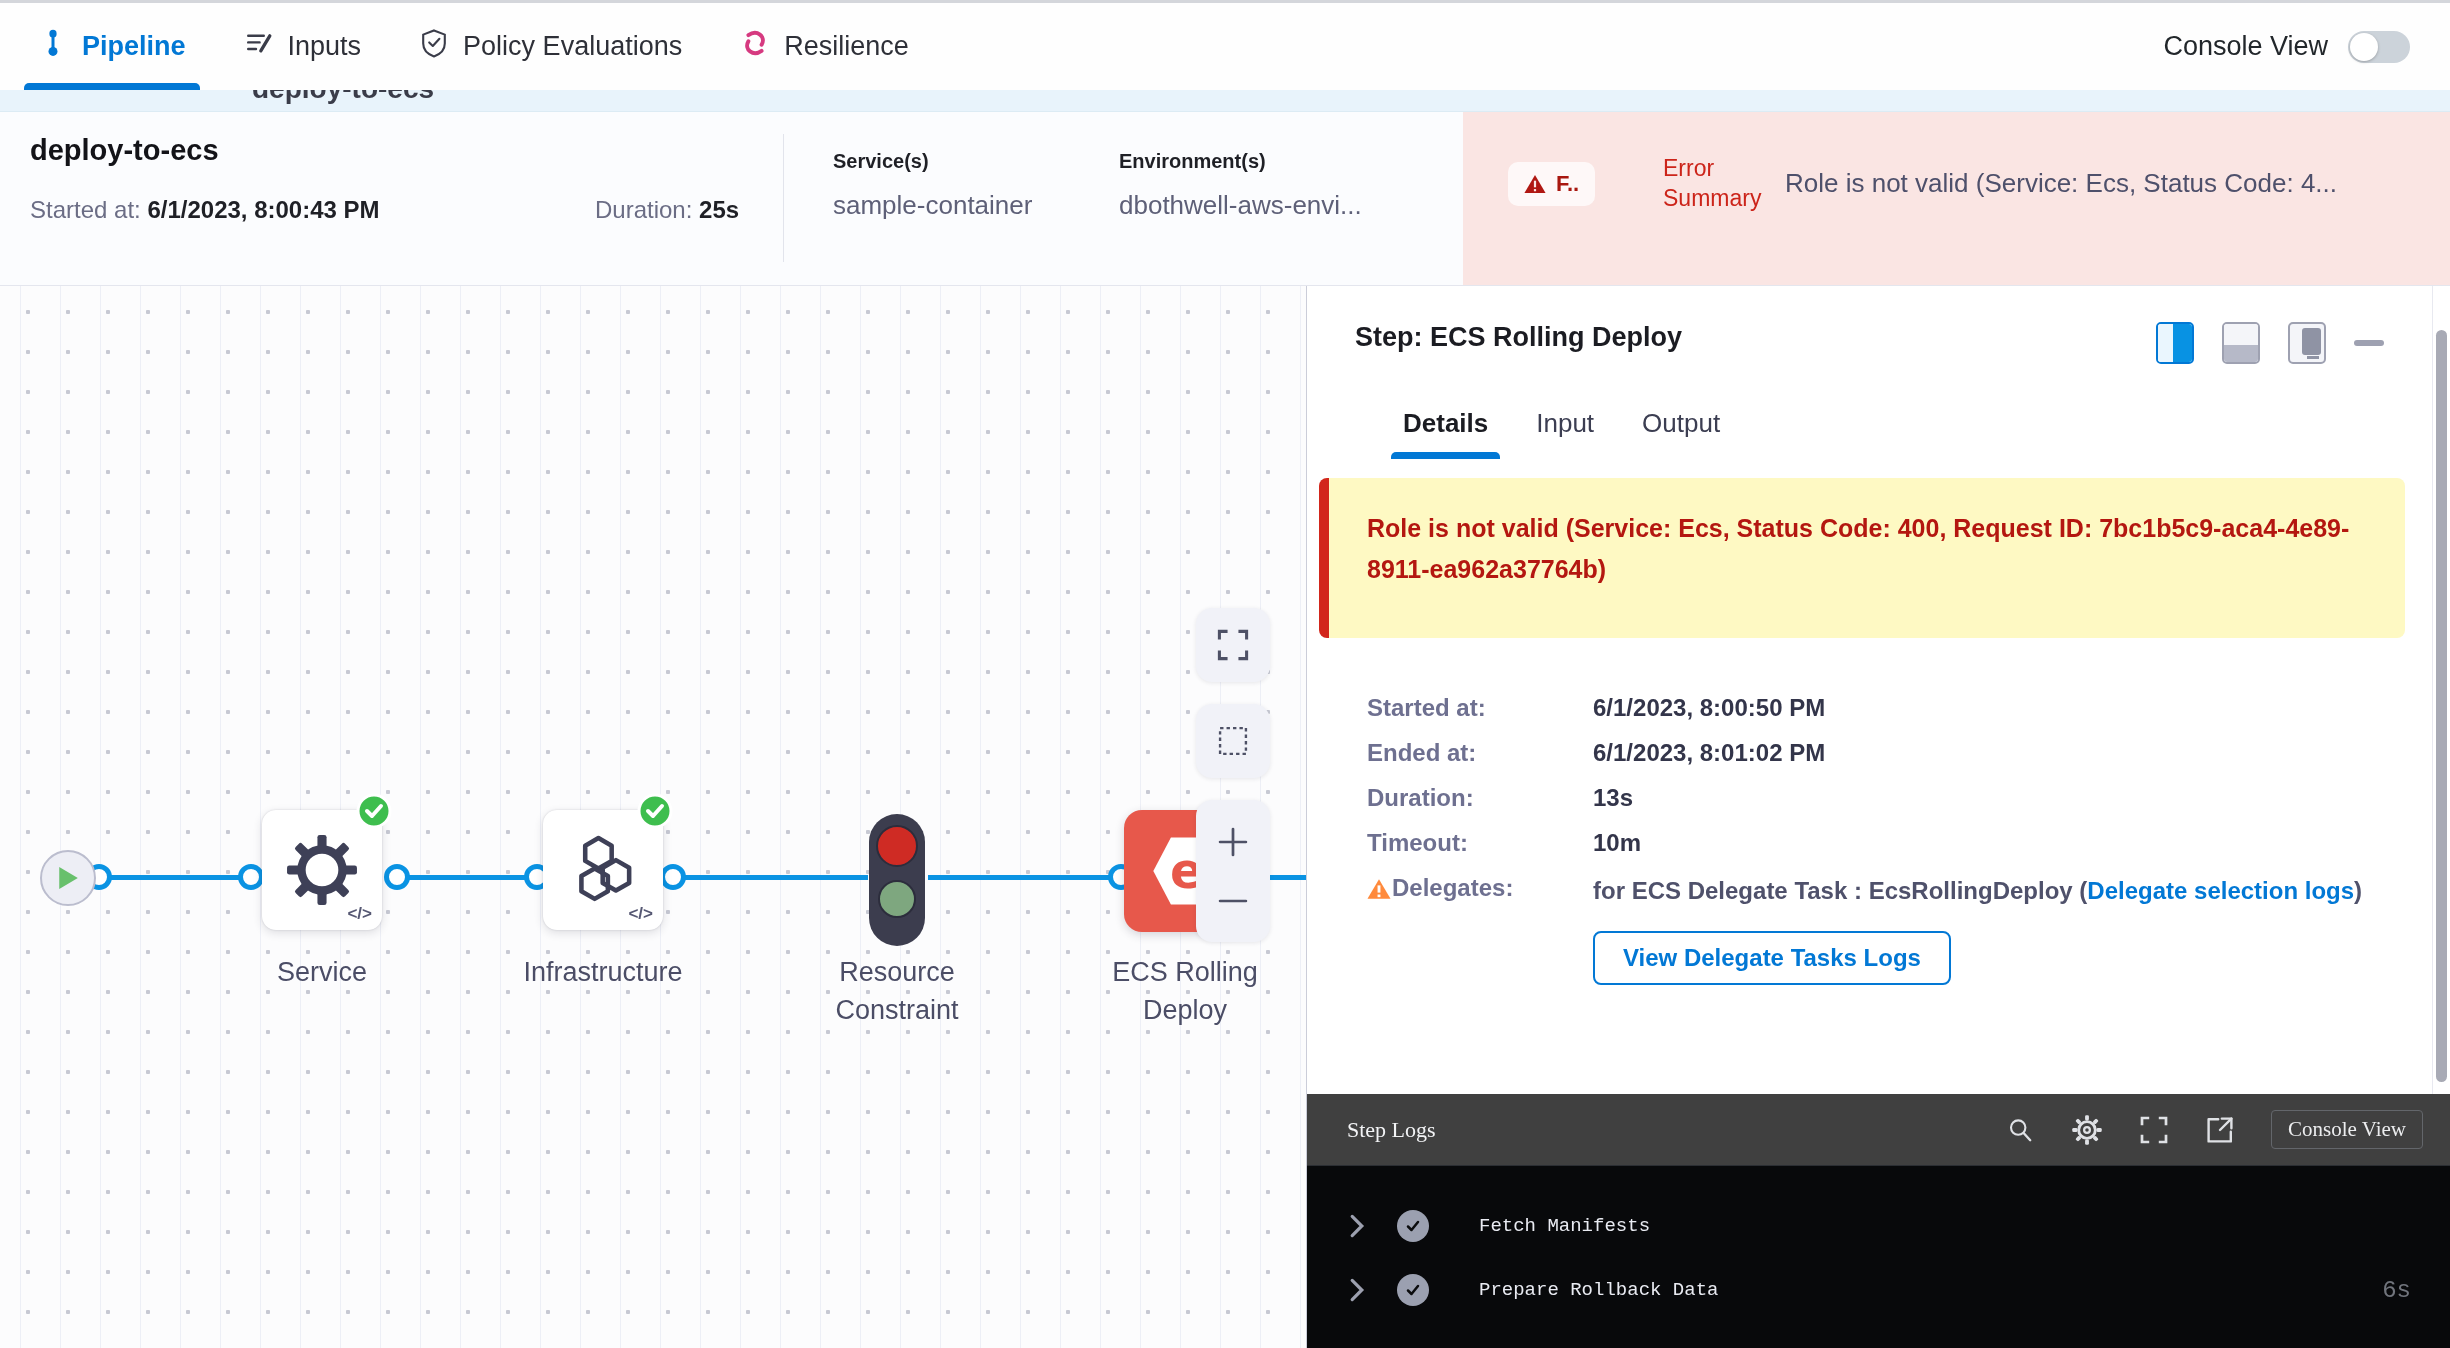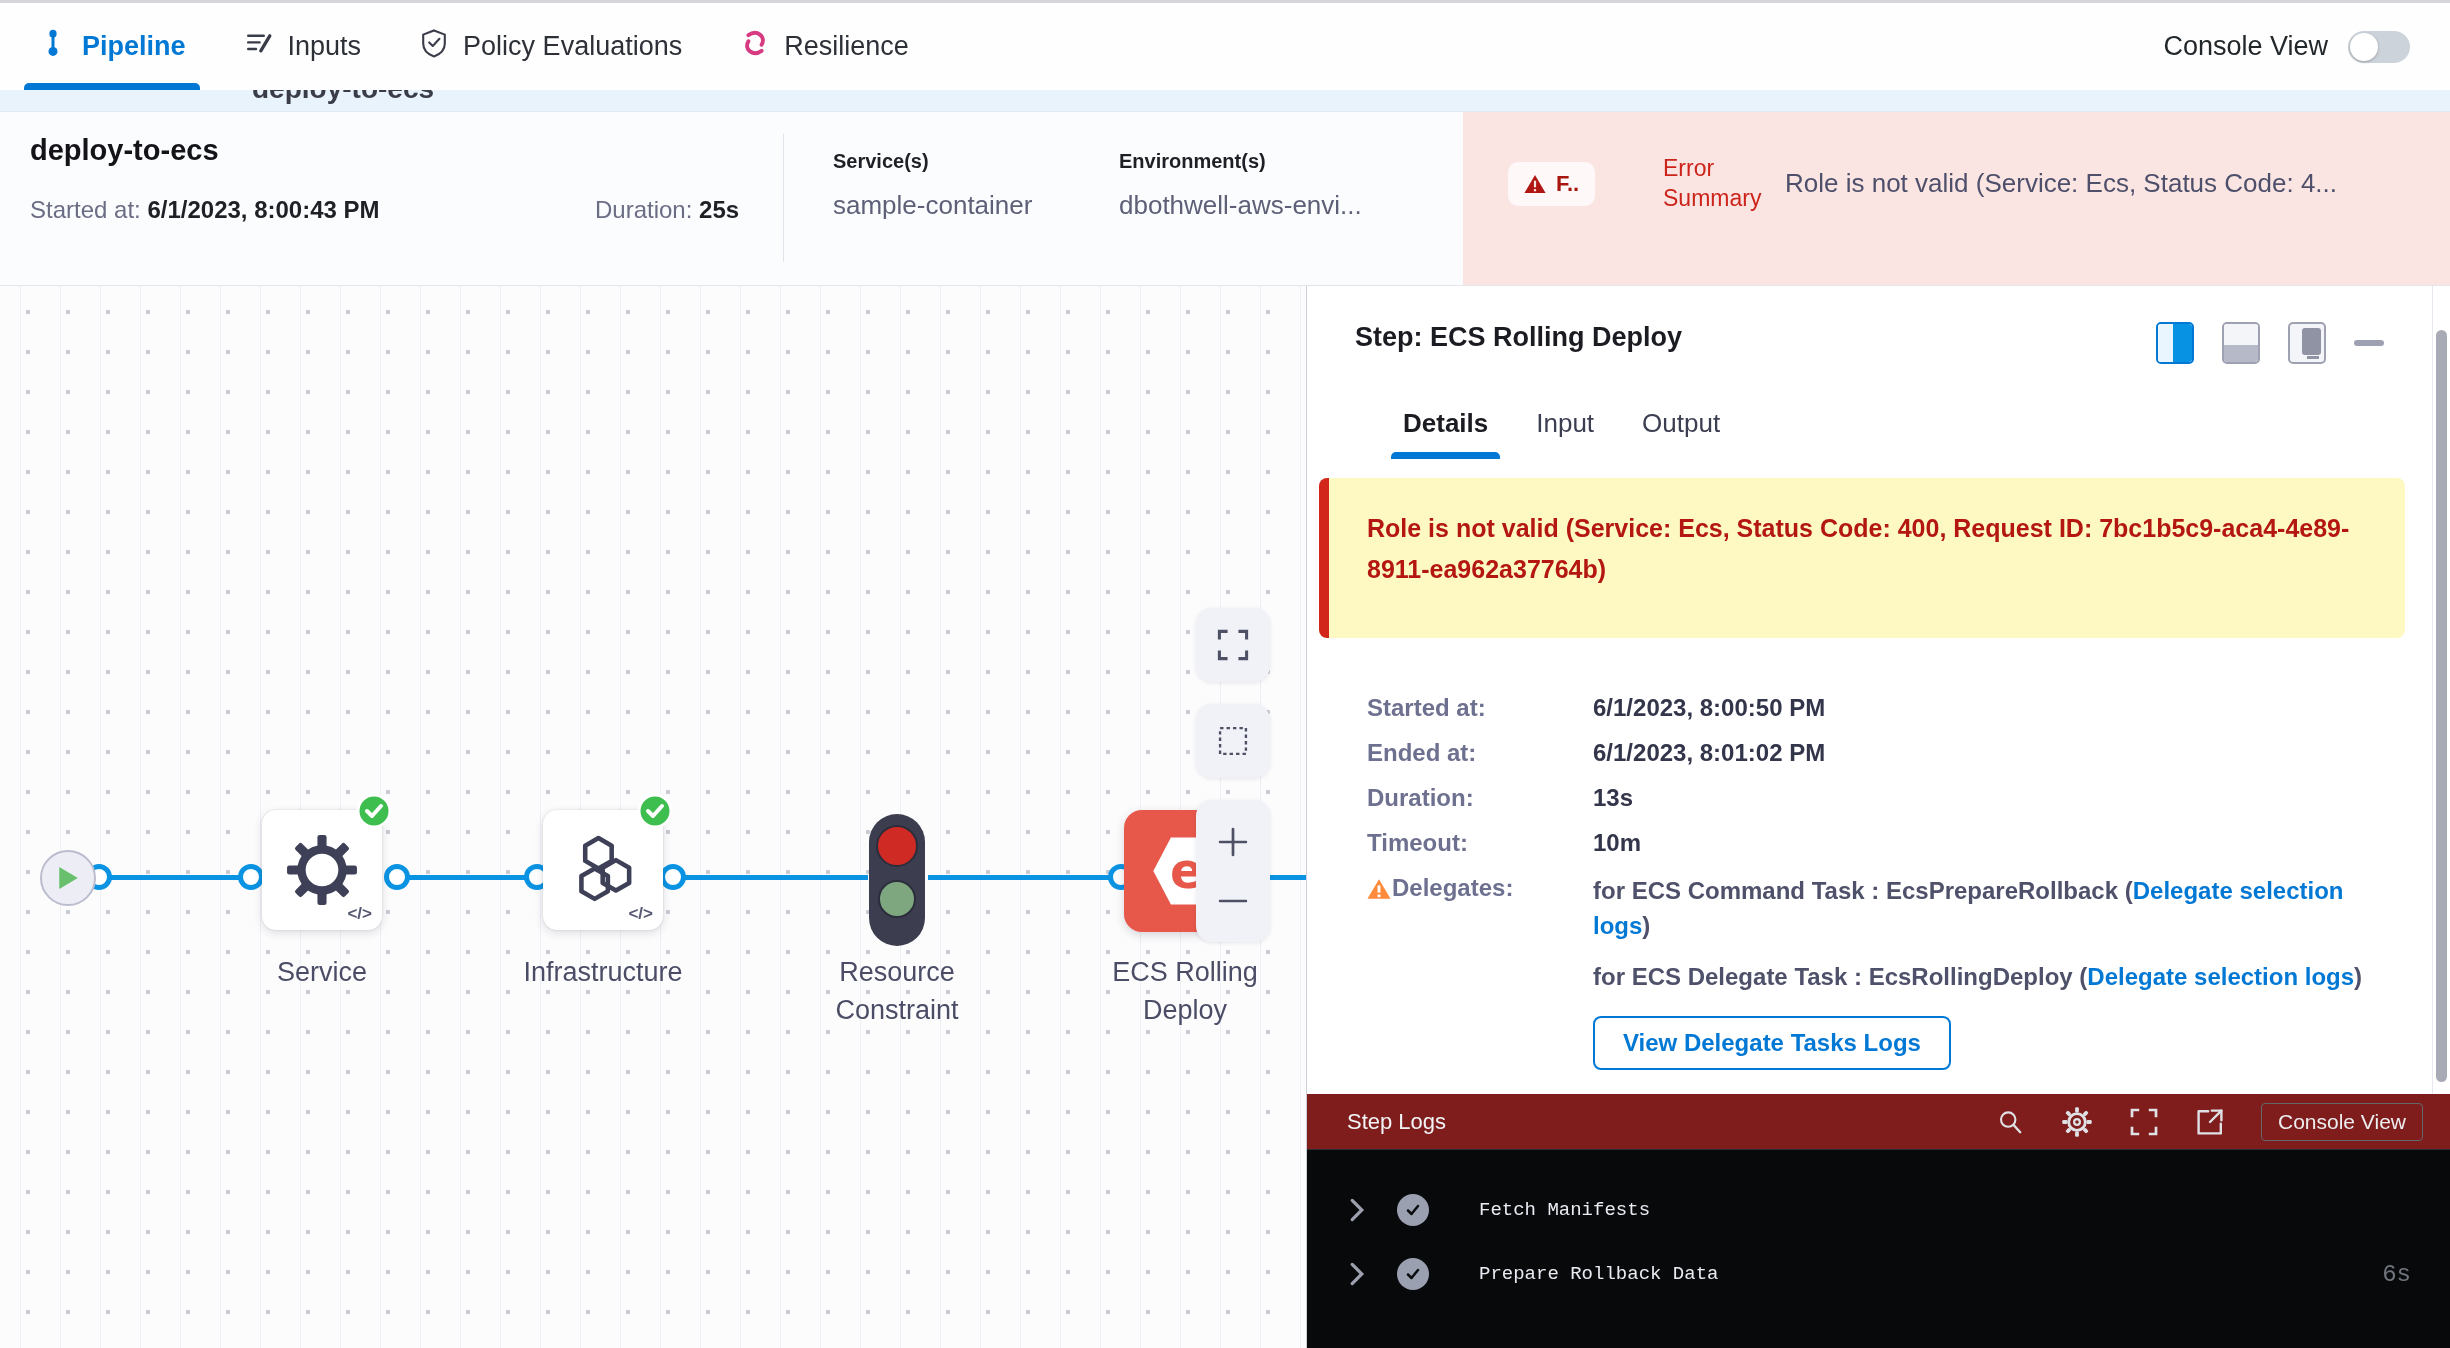--- a/index.html
+++ b/index.html
@@ -112,22 +112,22 @@
   .delegates-row { display:flex; margin-top:4px; font-size:24px; }
   .delegates-label { width:226px; flex:0 0 226px; color:#6e7090; font-weight:600; display:flex; gap:1px; align-items:flex-start; }
   .delegates-values { width:800px; }
   .delegates-values p { margin:0 0 16px 0; font-weight:700; color:#4f516b; line-height:1.45; }
   .link { color:#0278d5; cursor:pointer; }
   .view-logs-btn { display:inline-block; margin-top:6px; padding:11px 28px; border:2px solid #0278d5;
                    border-radius:8px; background:#fff; color:#0278d5; font-size:24px; font-weight:700; cursor:pointer; }
 
   
   .logs { position:absolute; left:0; top:808px; width:1144px; height:254px; background:#08090b; }
-  .logs-header { height:56px; background:#7f1d1d; border-bottom:1px solid #2b2e33;
-                 display:flex; align-items:center; padding:0 28px 0 40px; }
+  .logs-header { height:72px; background:#404040; border-bottom:1px solid #2b2e33;
+                 display:flex; align-items:center; padding:0 28px 0 40px;font-family:Liberation Serif, serif; }
   .logs-title { font-size:22px; color:#f2f3f5; }
   .logs-icons { margin-left:auto; display:flex; align-items:center; gap:36px; }
   .logs-icons .ic { cursor:pointer; display:flex; align-items:center; }
   .console-btn { border:1px solid #63666b; border-radius:4px; padding:6px 16px; font-size:21px; color:#ecedef; cursor:pointer; }
   .log-rows { padding-top:28px; }
   .log-row { display:flex; align-items:center; height:64px; padding:0 40px 0 42px; cursor:pointer; }
   .log-chevron { width:30px; display:flex; align-items:center; cursor:pointer; }
   .log-check { margin-left:18px; width:32px; height:32px; border-radius:50%; background:#9ba0b0;
                display:flex; align-items:center; justify-content:center; }
   .log-text { margin-left:50px; font-family:"Liberation Mono", monospace; font-size:19px; color:#e9ebf2; }
@@ -368,21 +368,20 @@
       <div class="delegates-row">
         <div class="delegates-label">
           <svg width="24" height="22" viewBox="0 0 100 90" style="margin-top:4px;">
               <polygon points="50,4 98,86 2,86" fill="#ff8a3c"></polygon>
               <rect x="44" y="30" width="12" height="30" fill="#fff"></rect>
               <rect x="44" y="68" width="12" height="11" fill="#fff"></rect>
             </svg>
           <span>Delegates:</span>
         </div>
         <div class="delegates-values">
-          <p><span>for ECS Command Task : EcsPrepareRollback (</span><span class="link">Delegate selection logs</span><span>)</span></p>
           <p><span>for ECS Delegate Task : EcsRollingDeploy (</span><span class="link">Delegate selection logs</span><span>)</span></p>
           <div class="view-logs-btn">View Delegate Tasks Logs</div>
         </div>
       </div>
     </div>
 
     <div class="logs">
       <div class="logs-header">
         <span class="logs-title">Step Logs</span>
         <div class="logs-icons">

